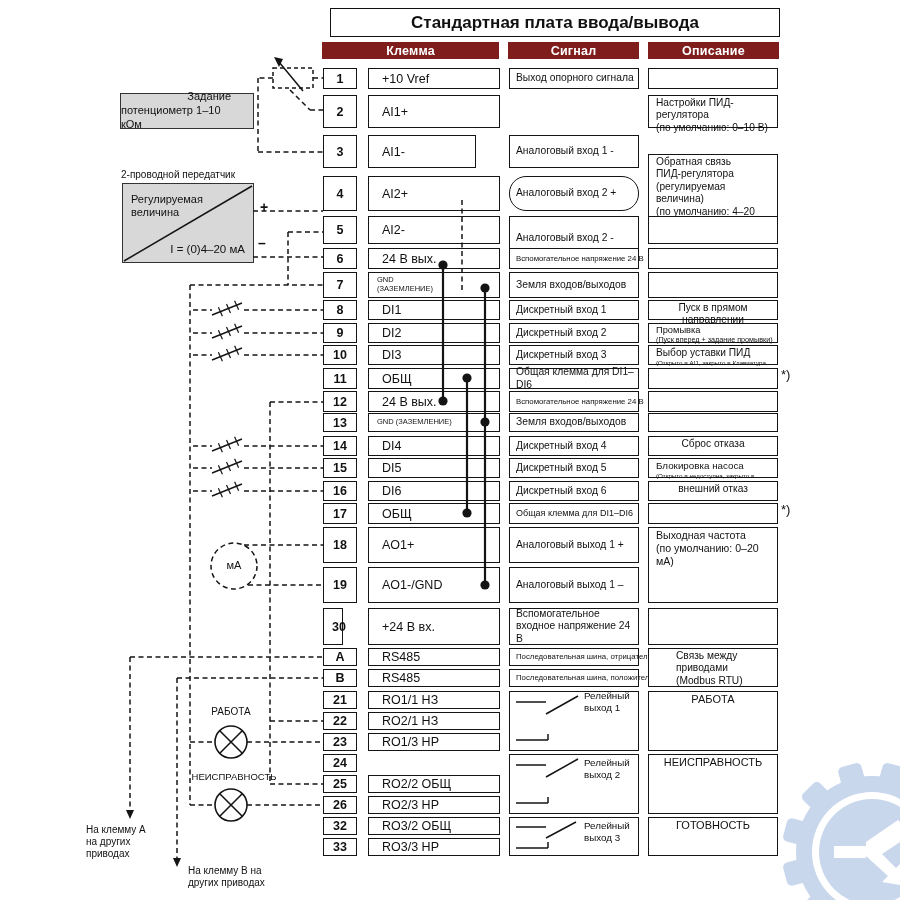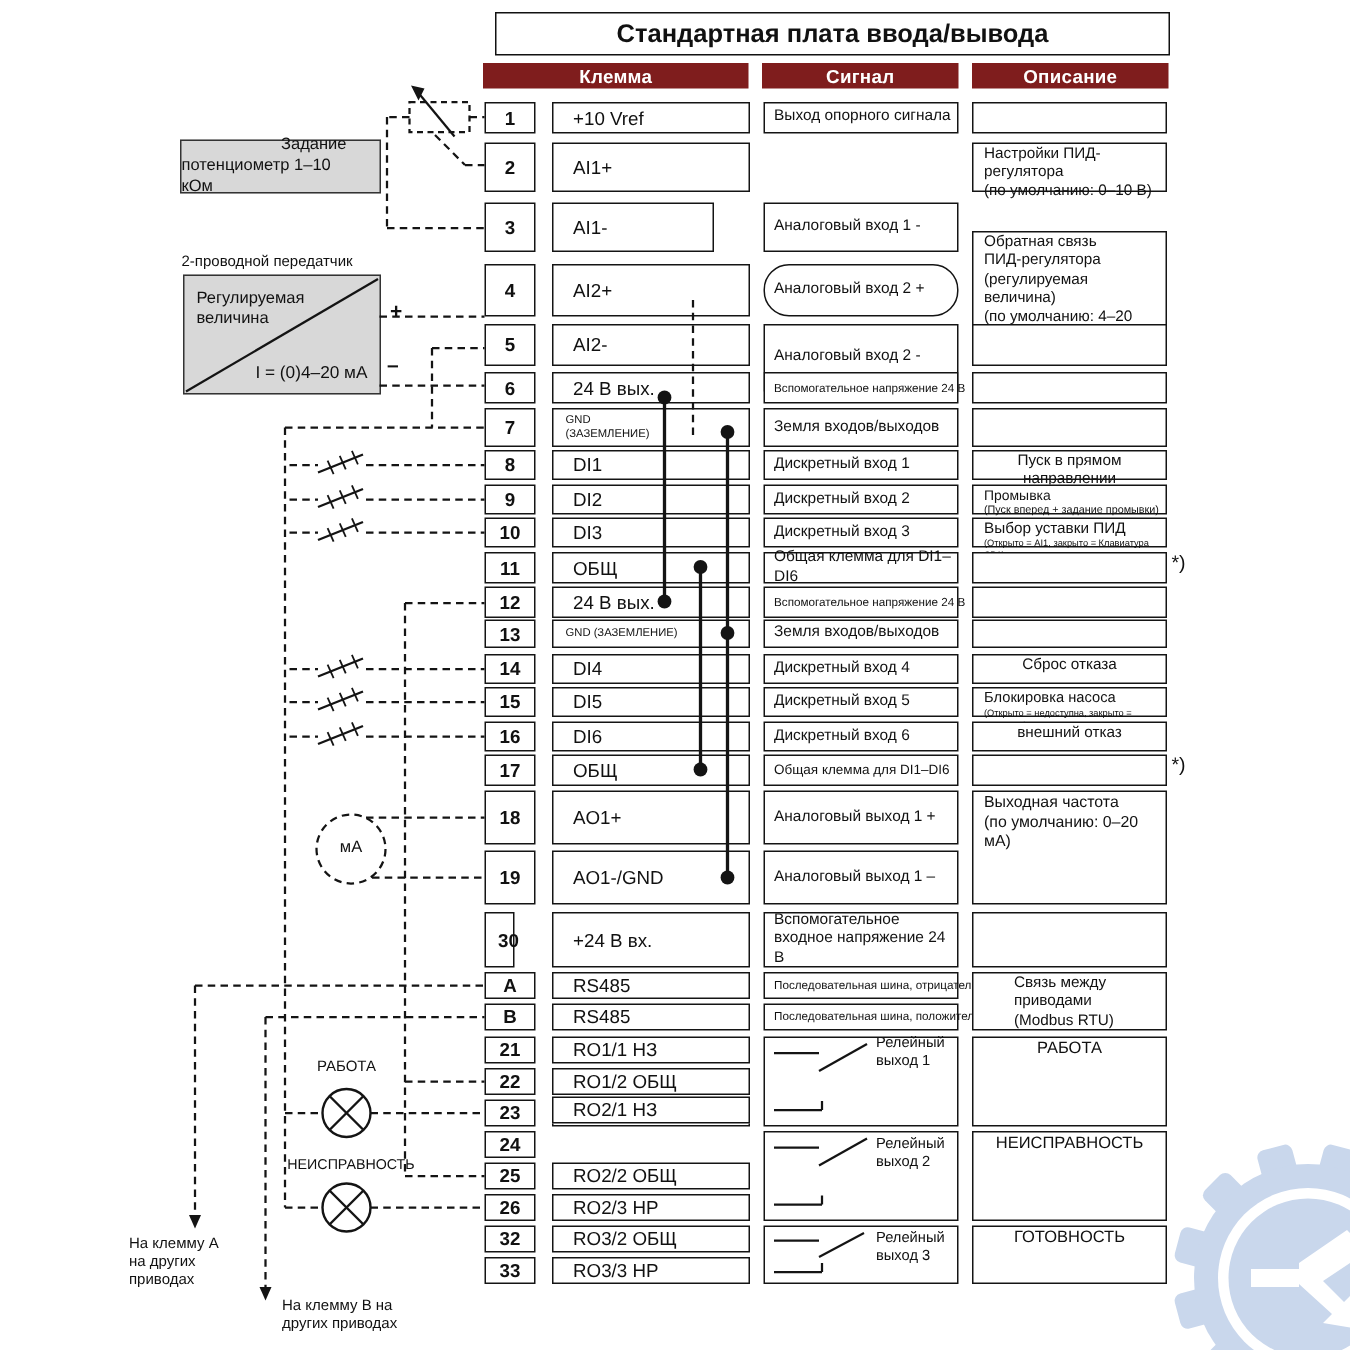--- a/index.html
+++ b/index.html
@@ -250,21 +250,21 @@
       </div>
       <div class="box numbox" style="left: 323px; top: 733px; width: 34px; height: 18px;">
         <span>23</span>
       </div>
       <div class="box labbox" style="left: 368px; top: 733px; width: 132px; height: 18px;">
         <span>RO1/3 НР</span>
       </div>
       <div class="box numbox" style="left: 323px; top: 754px; width: 34px; height: 18px;">
         <span>24</span>
       </div>
-      <div class="box labbox" style="left: 368px; top: 731px; width: 132px; height: 18px;">
+      <div class="box labbox" style="left: 368px; top: 712px; width: 132px; height: 18px;">
         <span>RO2/1 НЗ</span>
       </div>
       <div class="box numbox" style="left: 323px; top: 775px; width: 34px; height: 18px;">
         <span>25</span>
       </div>
       <div class="box labbox" style="left: 368px; top: 775px; width: 132px; height: 18px;">
         <span>RO2/2 ОБЩ</span>
       </div>
       <div class="box numbox" style="left: 323px; top: 796px; width: 34px; height: 18px;">
         <span>26</span>

